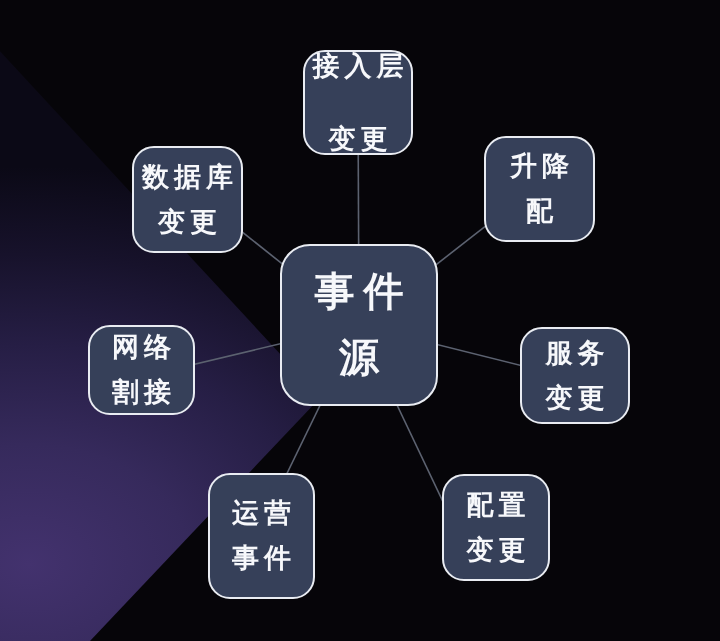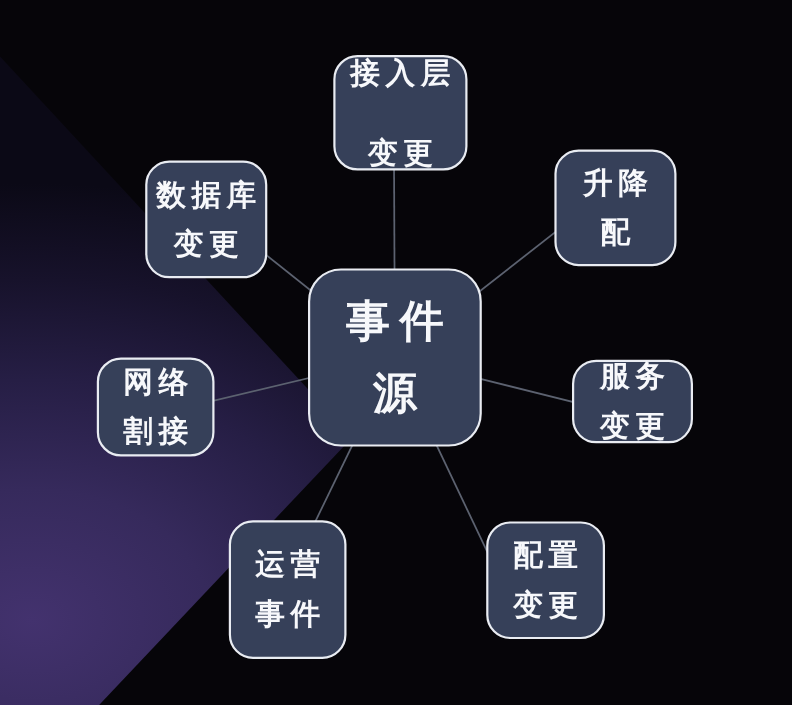--- a/index.html
+++ b/index.html
@@ -50,23 +50,23 @@
     left: 280px; top: 244px;
     width: 158px; height: 162px;
     border-radius: 30px;
   }
   .node-center .ln {
     font-size: 40px;
     line-height: 66px;
     letter-spacing: 9px;
     text-indent: 9px;
   }
-  .node-top        { left: 303px; top:  50px; width: 122px; height: 105px; gap: 28px; }
-  .node-topright   { left: 504px; top: 136px; width: 111px; height: 106px; }
-  .node-right      { left: 520px; top: 327px; width: 110px; height: 76px; }
+  .node-top        { left: 303px; top:  50px; width: 110px; height: 105px; gap: 28px; }
+  .node-topright   { left: 484px; top: 136px; width: 111px; height: 106px; }
+  .node-right      { left: 520px; top: 327px; width: 110px; height: 97px; }
   .node-botright   { left: 401px; top: 474px; width: 108px; height: 107px; margin-left: 41px; }
   .node-bottom     { left: 208px; top: 473px; width: 107px; height: 126px; }
   .node-left       { left:  88px; top: 325px; width: 107px; height: 90px; }
   .node-topleft    { left: 132px; top: 146px; width: 111px; height: 107px; }
 </style>
 </head>
 <body>
 
 <div class="stage">
 

